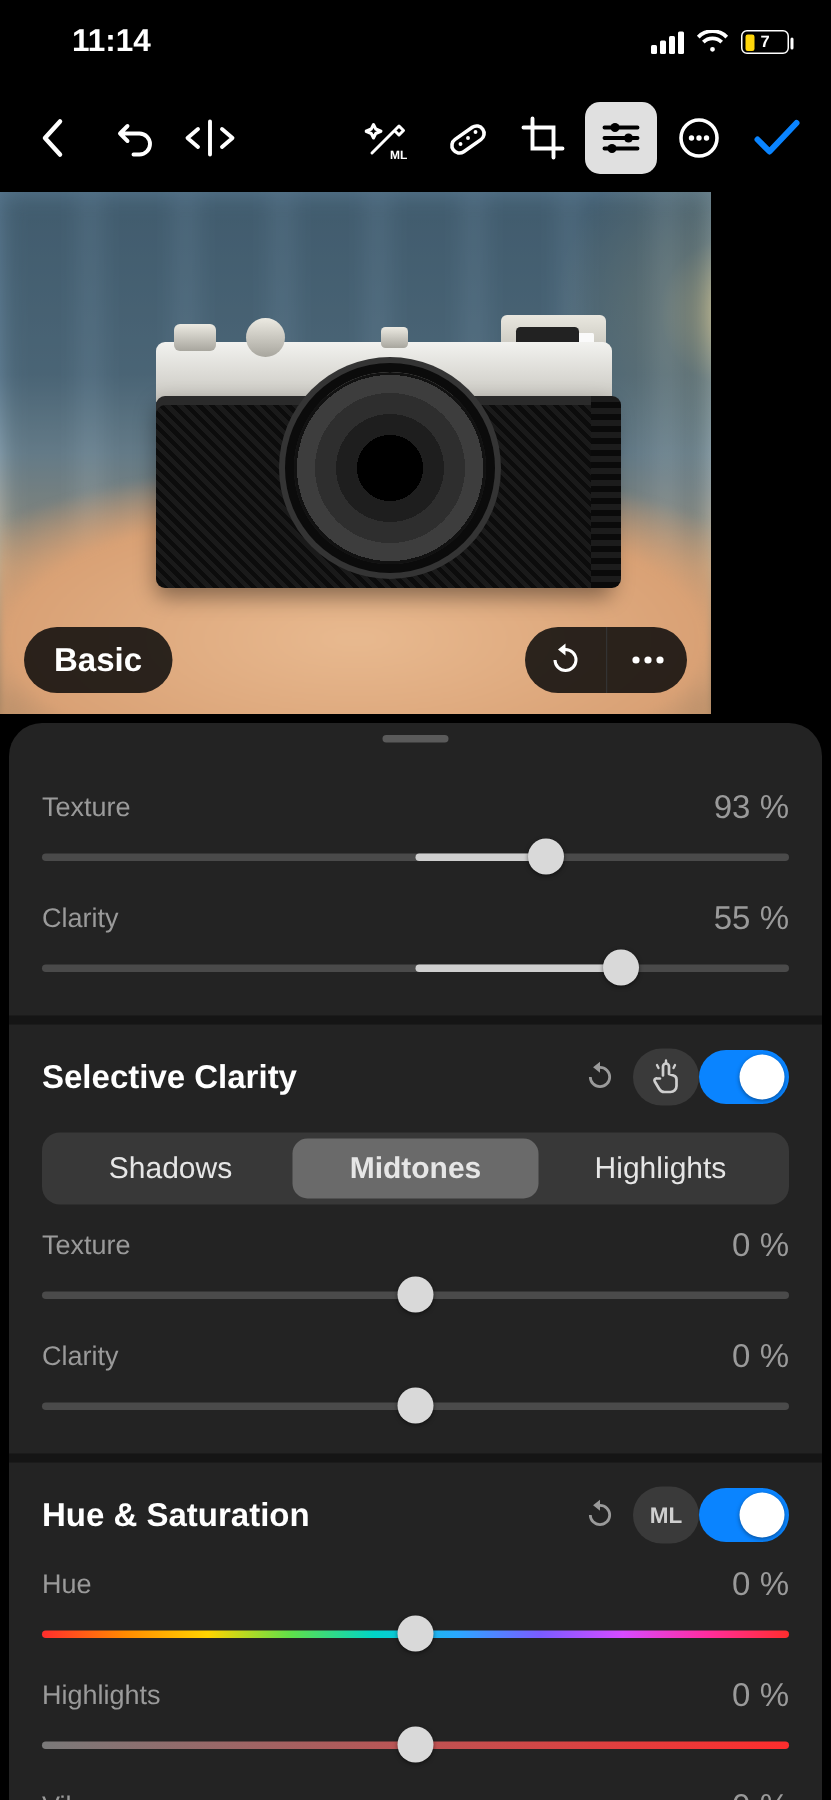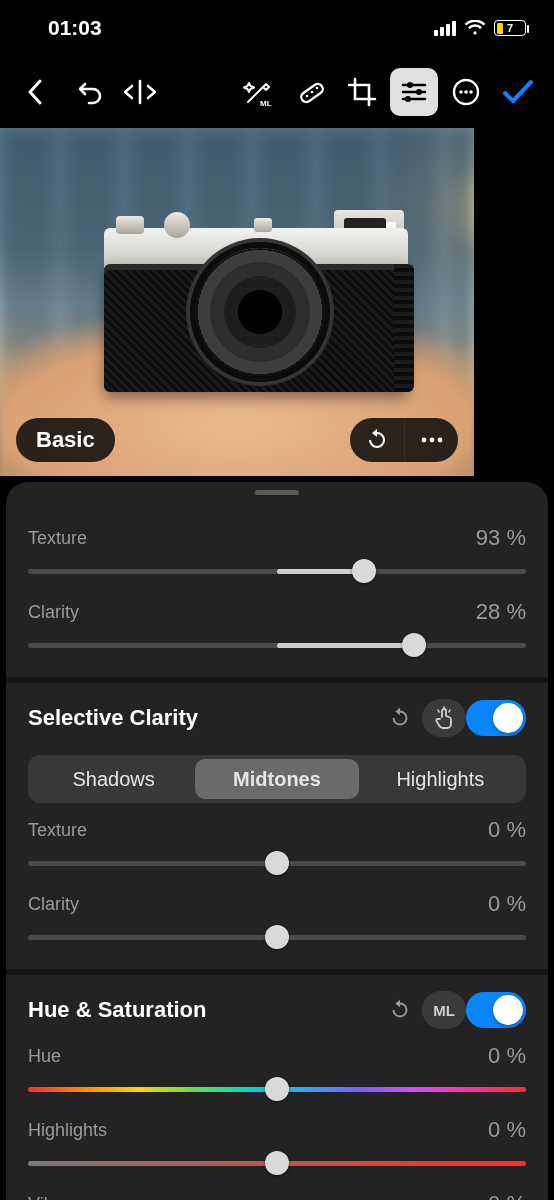--- a/index.html
+++ b/index.html
@@ -255,21 +255,21 @@
     font-size: 20px; color: #e6e6e6; border-radius: 10px;
   }
   .segmented .seg.active { background: var(--seg-active); font-weight: 600; }
 
   svg { display: block; }
 </style>
 </head>
 <body>
 
 <div class="status-bar">
-  <span>01:03</span>
+  <span>11:14</span>
   <div class="status-right">
     <span class="signal">
       <span style="height:6px"></span>
         <span style="height:9px"></span>
         <span style="height:12px"></span>
         <span style="height:15px"></span>
     </span>
     <span>
       <svg width="22" height="16" viewBox="0 0 22 16">
           <path d="M11 14.5a1.6 1.6 0 100-3.2 1.6 1.6 0 000 3.2zM4 7.2a10 10 0 0114 0l-1.8 1.8a7.4 7.4 0 00-10.4 0L4 7.2zM.6 3.8a14.6 14.6 0 0120.8 0L19.6 5.6a12 12 0 00-17.2 0L.6 3.8z" fill="#fff"></path>
@@ -385,21 +385,21 @@
       <span class="row-value">93 %</span>
     </div>
     <div class="slider">
       <div class="track"></div>
       <div class="fill" style="left:50%; width:17.5%"></div>
       <div class="thumb" style="left:67.5%"></div>
     </div>
 
     <div class="row">
       <span class="row-label">Clarity</span>
-      <span class="row-value">28 %</span>
+      <span class="row-value">55 %</span>
     </div>
     <div class="slider">
       <div class="track"></div>
       <div class="fill" style="left:50%; width:27.5%"></div>
       <div class="thumb" style="left:77.5%"></div>
     </div>
   </div>
 
   <div class="section">
     <div class="sec-header">

